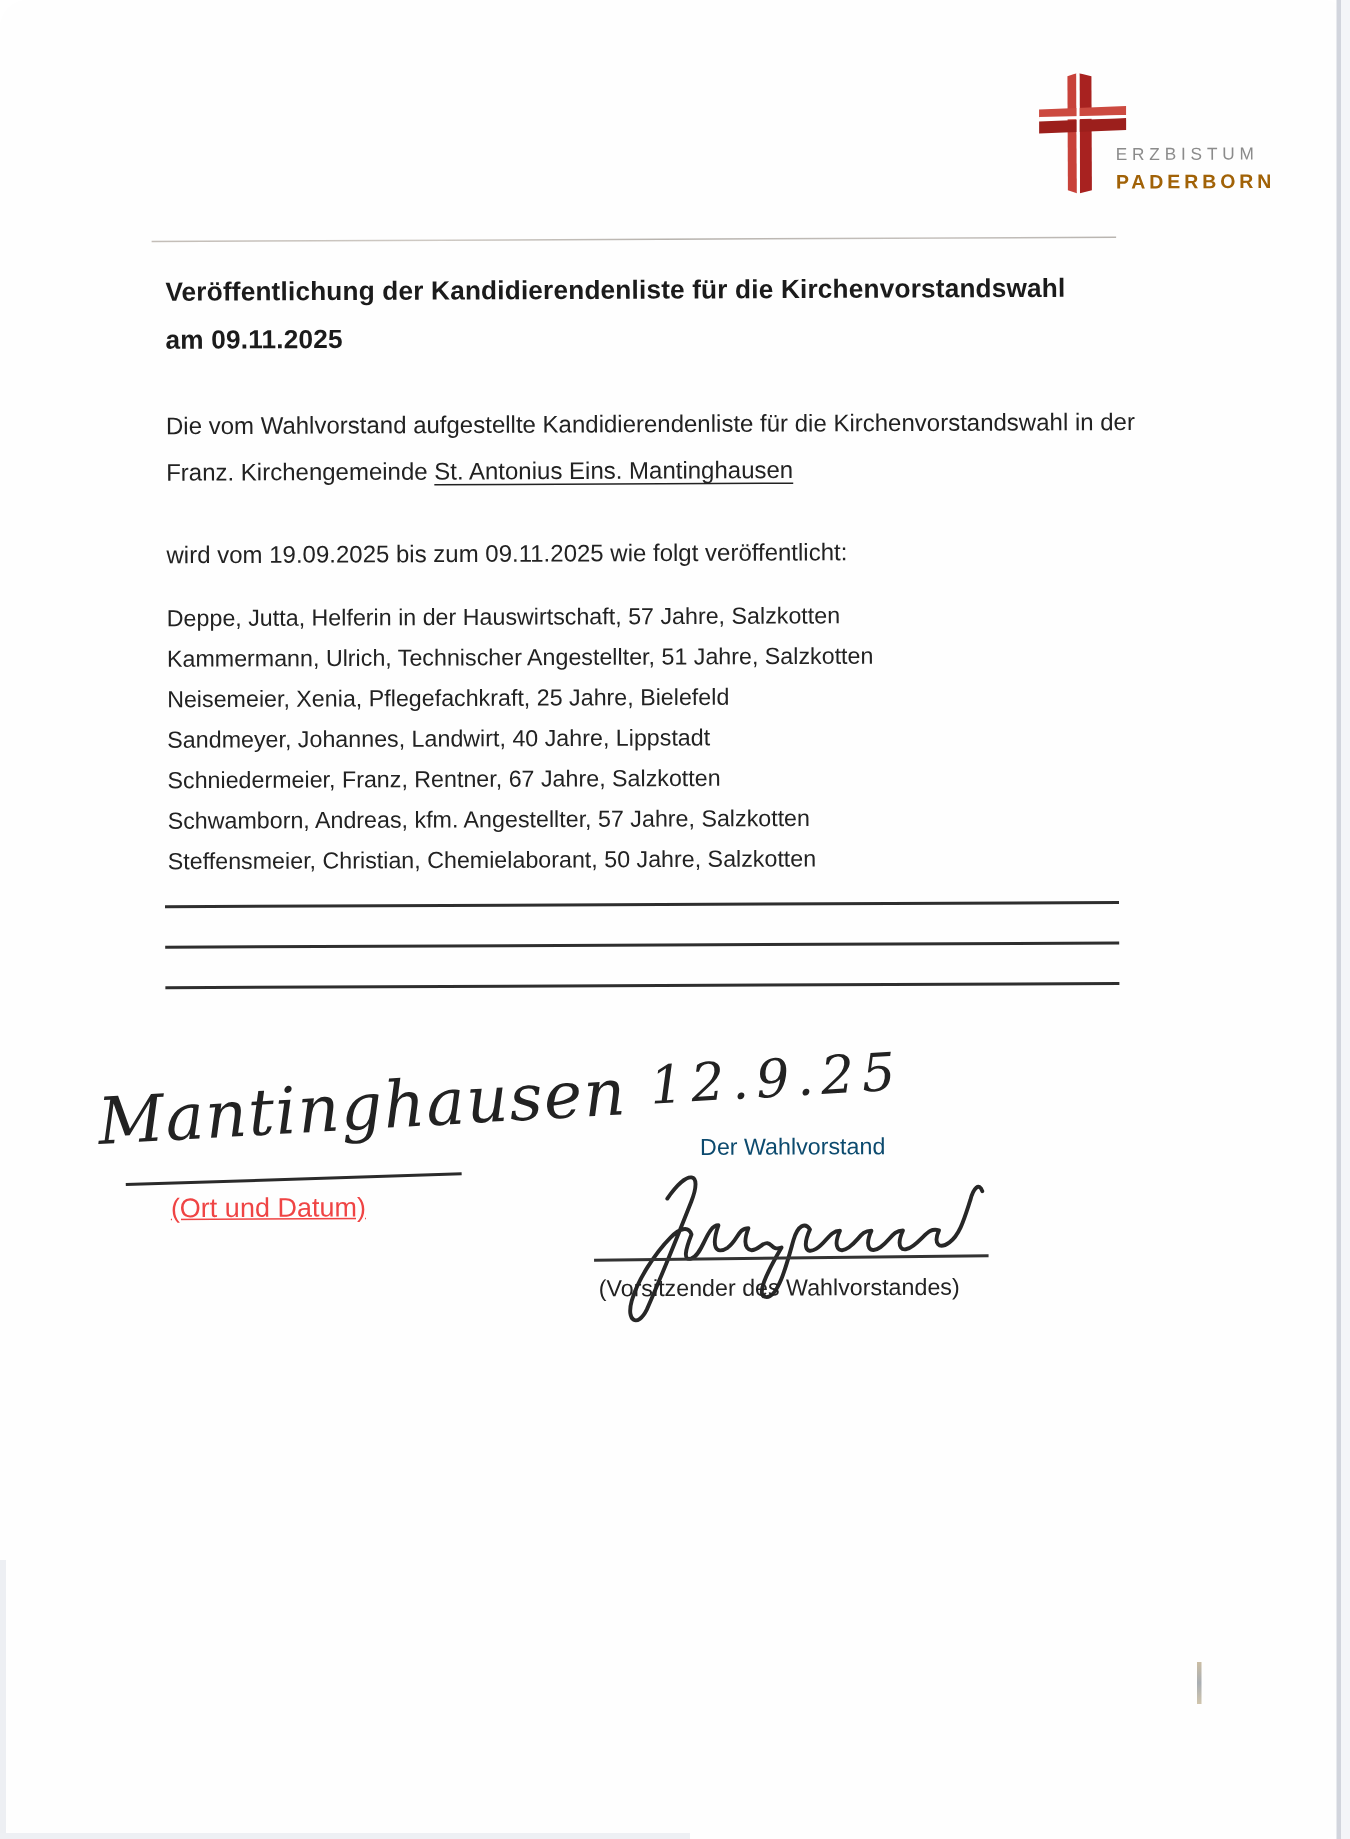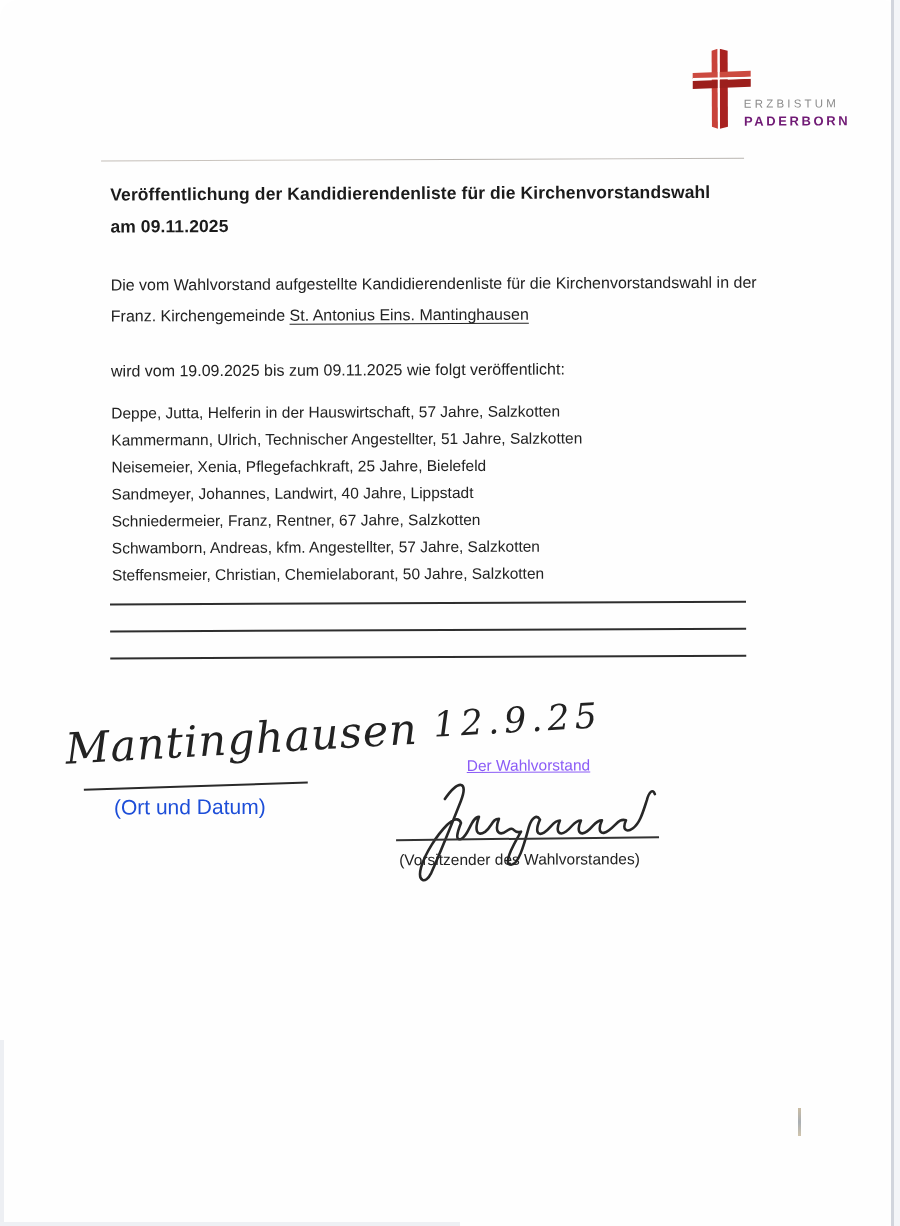--- a/index.html
+++ b/index.html
@@ -12,21 +12,21 @@
     position:relative;
   }
   .page{position:absolute;inset:0;background:#fefefe;border-radius:18px;}
   .content{position:absolute;inset:0;transform:rotate(-0.25deg);transform-origin:450px 600px;}
 
   
   .logo{position:absolute;left:693px;top:50px;width:180px;height:84px;}
   .logo-cross{position:absolute;left:0;top:0;}
   .logo-text{position:absolute;left:53px;top:48px;line-height:15px;}
   .logo-line1{font-size:11.5px;letter-spacing:3.2px;color:#8b8b8b;font-weight:400;}
-  .logo-line2{font-size:13px;letter-spacing:2.6px;color:#701a75;font-weight:700;margin-top:2px;}
+  .logo-line2{font-size:13px;letter-spacing:2.6px;color:#a16207;font-weight:700;margin-top:2px;}
 
   
   .rule-faint{position:absolute;left:103px;top:159px;width:643px;height:1.4px;
     background:linear-gradient(90deg,#a39a91 0%,#b5ada4 30%,#8f8880 55%,#a7a09a 80%,#938d86 100%);
     opacity:.65;}
   .rule-dark{position:absolute;left:110px;height:2px;background:#2e2e2e;width:636px;}
   .rule-1{top:602px;}
   .rule-2{top:629px;}
   .rule-3{top:656px;}
 
@@ -42,22 +42,22 @@
   .handwriting{
     position:absolute;left:66px;top:722px;
     font-family:"DejaVu Serif", serif;font-style:italic;
     color:#222;transform:rotate(-3deg);transform-origin:left bottom;
     white-space:nowrap;
   }
   .hw-place{font-size:43px;letter-spacing:1px;}
   .hw-date{font-size:35px;margin-left:16px;letter-spacing:5px;position:relative;top:-6px;}
   .hw-underline{position:absolute;left:83px;top:784px;width:224px;height:2px;background:#2a2a2a;
     transform:rotate(-1.6deg);}
-  .caption-ort{position:absolute;left:113px;top:794px;font-size:21px;color:#1d4ed8;}
-  .wahlvorstand{position:absolute;left:466px;top:757px;font-size:15.5px;color:#8b5cf6;text-decoration:underline;}
+  .caption-ort{position:absolute;left:113px;top:794px;font-size:18px;color:#ef4444;text-decoration:underline;}
+  .wahlvorstand{position:absolute;left:466px;top:757px;font-size:15.5px;color:#0c4a6e;}
   .sig2-svg{position:absolute;left:388px;top:777px;}
   .sig2-line{position:absolute;left:395px;top:838px;width:263px;height:1.6px;background:#333;
     transform:rotate(-0.4deg);}
   .caption-vorsitz{position:absolute;left:398px;top:851px;font-size:15.5px;color:#222;}
 
   
   .artifact-mark{position:absolute;left:798px;top:1108px;width:2.5px;height:28px;
     background:linear-gradient(#c2b294,#9aa0a6,#c9bb9e);opacity:.85;}
   .edge-right-line{position:absolute;left:891px;top:0;width:2.5px;height:1226px;background:#d2d5dd;}
   .edge-right-fill{position:absolute;left:893.5px;top:0;width:6.5px;height:1226px;background:#f4f5f8;}

